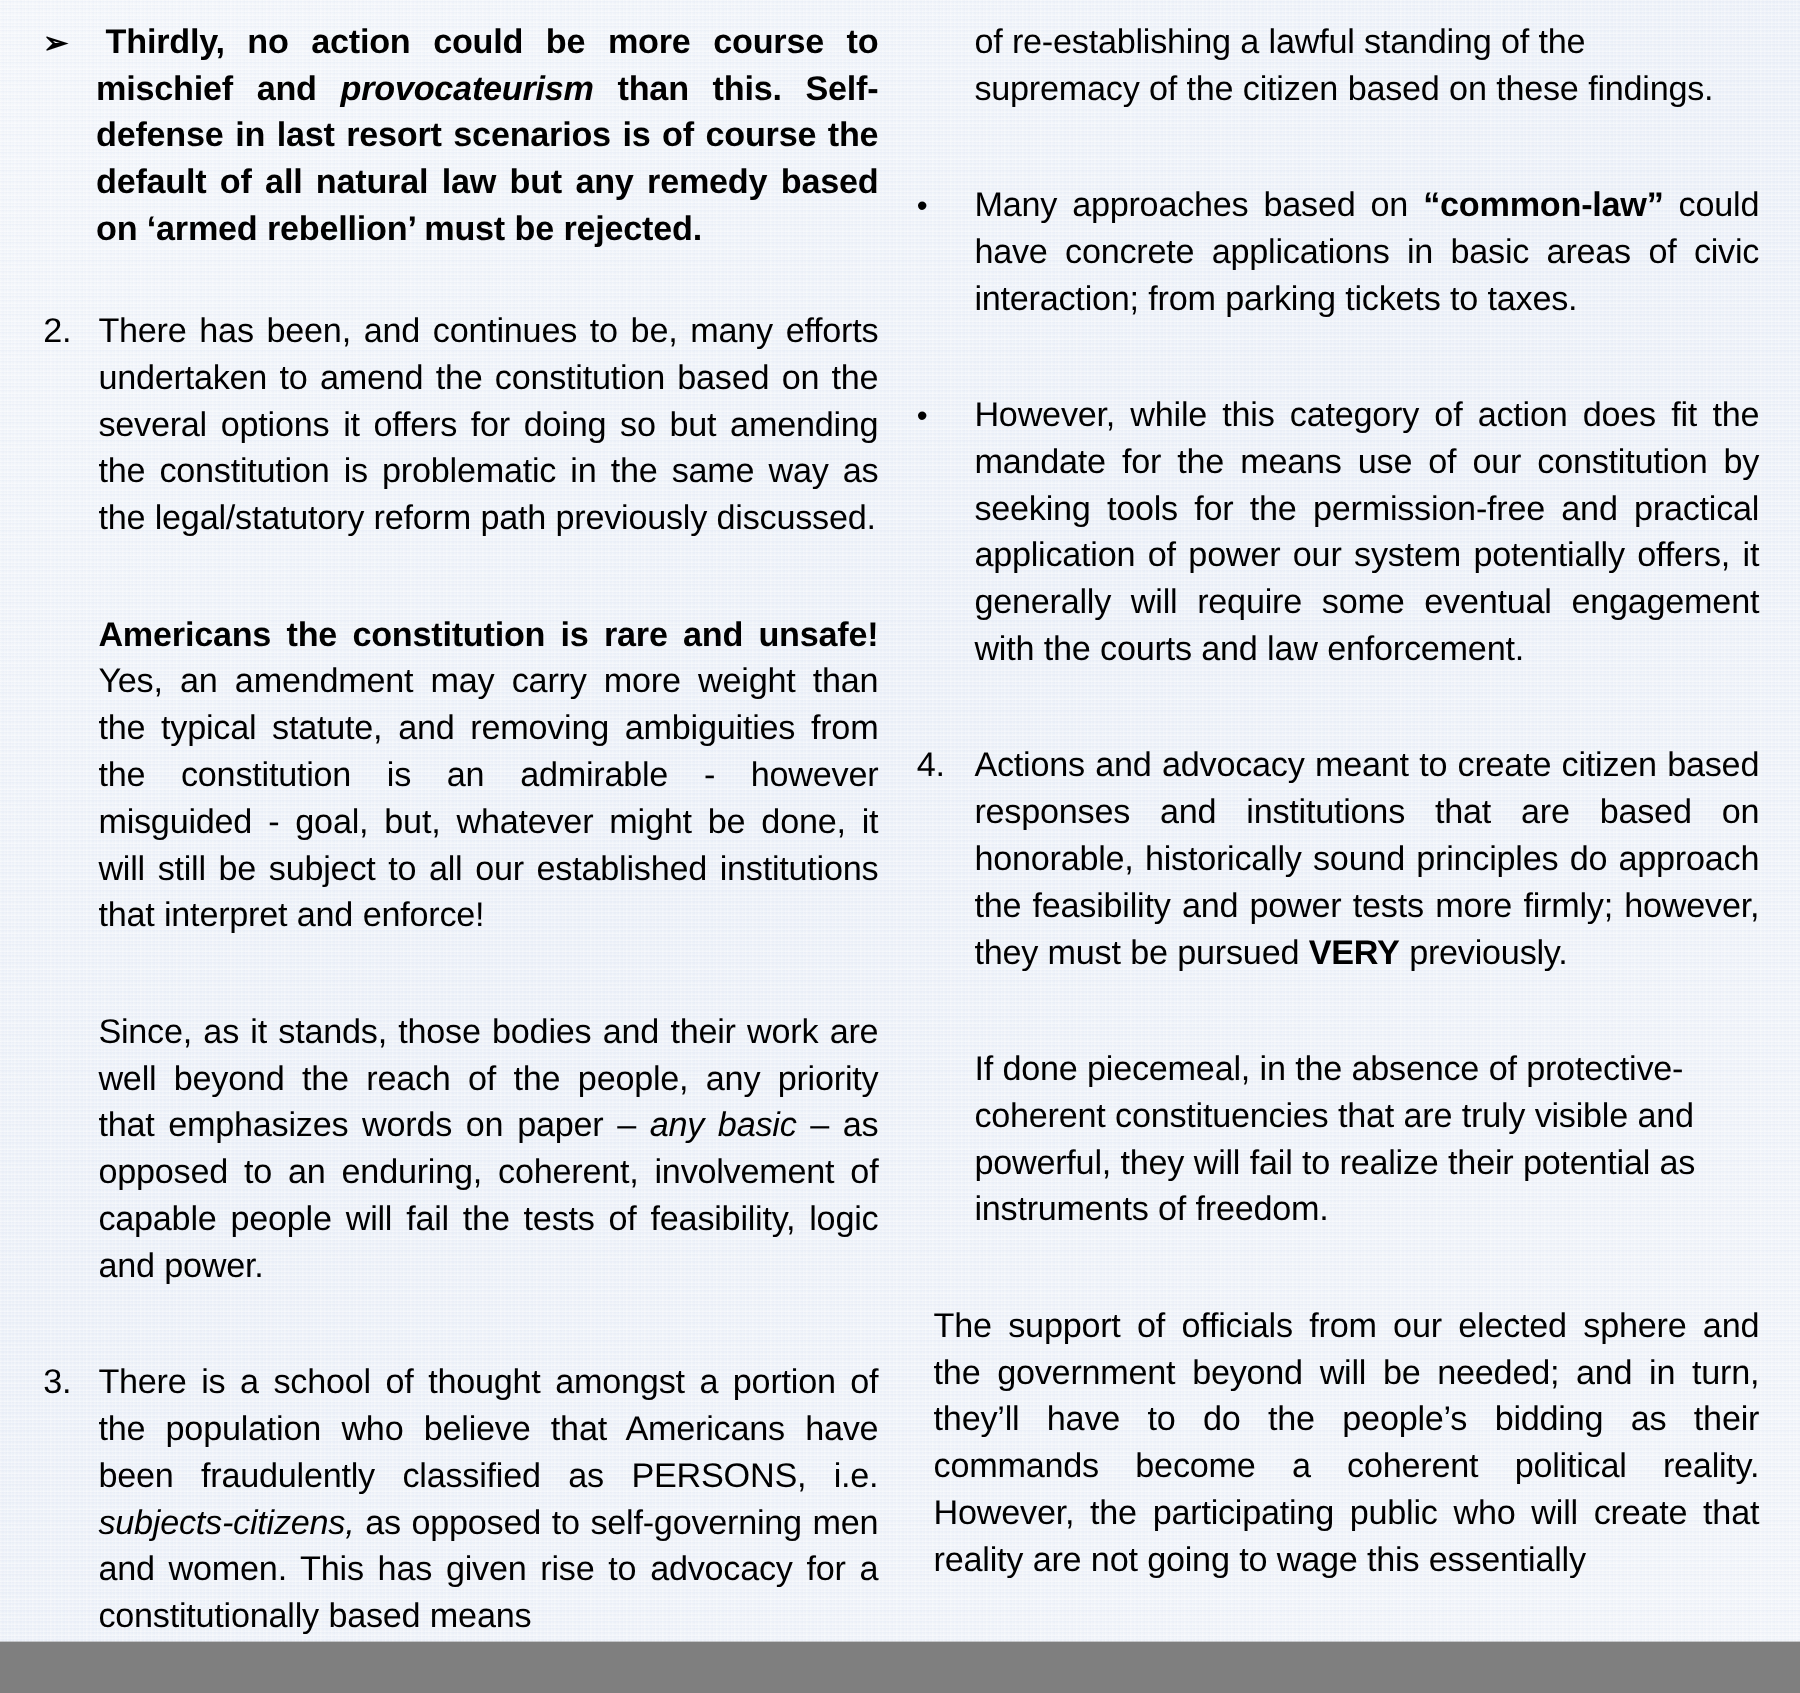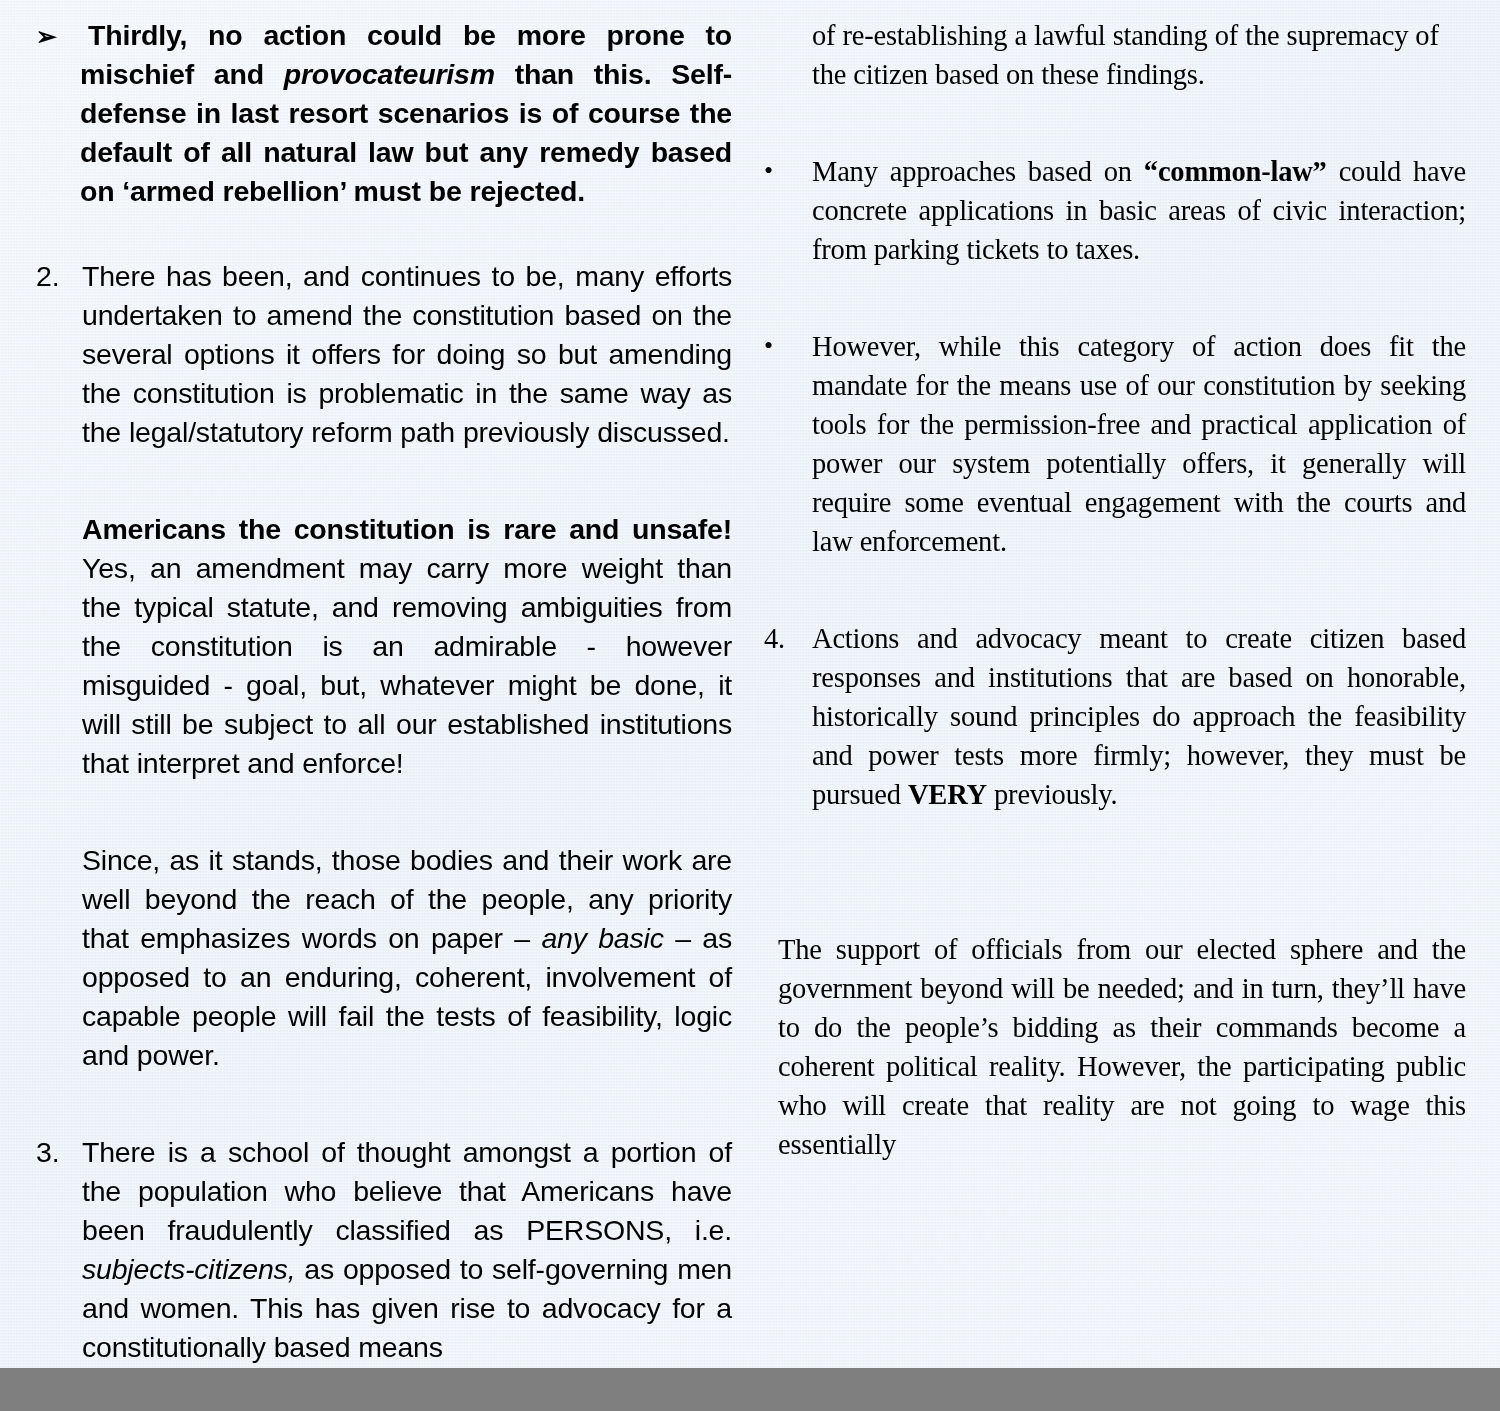--- a/index.html
+++ b/index.html
@@ -36,21 +36,21 @@
     display: flex;
     box-sizing: border-box;
   }
 
   .column {
     box-sizing: border-box;
     width: 750px;
     padding-top: 16px;
   }
   .col-left  { padding-left: 36px; padding-right: 18px; }
-  .col-right { padding-left: 14px; padding-right: 34px; font-family: Liberation Serif, serif; }
+  .col-right { padding-left: 14px; padding-right: 34px; }
 
   
   .blk {
     position: relative;
     font-size: 28.5px;
     line-height: 39px;
     letter-spacing: -0.2px;
     text-align: justify;
     text-justify: inter-word;
     word-spacing: 0.2px;
@@ -121,21 +121,21 @@
 <div id="page">
 
   <div id="content">
 
     <div class="column col-left">
 
       <div class="blk strongblock">
         <div class="row arrowrow">
           <span class="marker arrow">➢</span>
           <span class="rowbody">
-            <span>Thirdly, no action could be more prone to mischief and </span><i>provocateurism</i><span> than this. Self-defense in last resort scenarios is of course the default of all natural law but any remedy based on ‘armed rebellion’ must be rejected.</span>
+            <span>Thirdly, no action could be more course to mischief and </span><i>provocateurism</i><span> than this. Self-defense in last resort scenarios is of course the default of all natural law but any remedy based on ‘armed rebellion’ must be rejected.</span>
           </span>
         </div>
       </div>
 
       <div class="gap-lg"></div>
 
       <div class="blk">
         <div class="row numrow">
           <span class="marker">2.</span>
           <span class="rowbody">There has been, and continues to be, many efforts undertaken to amend the constitution based on the several options it offers for doing so but amending the constitution is problematic in the same way as the legal/statutory reform path previously discussed.</span>
@@ -197,20 +197,21 @@
         <div class="row numrow">
           <span class="marker">4.</span>
           <span class="rowbody">
             <span>Actions and advocacy meant to create citizen based responses and institutions that are based on honorable, historically sound principles do approach the feasibility and power tests more firmly; however, they must be pursued </span><b>VERY</b><span> previously.</span>
           </span>
         </div>
       </div>
 
       <div class="gap-xl"></div>
 
+      <div class="blk para-indent ragged">If done piecemeal, in the absence of protective-coherent constituencies that are truly visible and powerful, they will fail to realize their potential as instruments of freedom.</div>
 
       <div class="gap-xl"></div>
 
       <div class="blk para-flush">The support of officials from our elected sphere and the government beyond will be needed; and in turn, they’ll have to do the people’s bidding as their commands become a coherent political reality. However, the participating public who will create that reality are not going to wage this essentially</div>
 
     </div>
 
   </div>
 
   <div id="footer-bar"></div>

